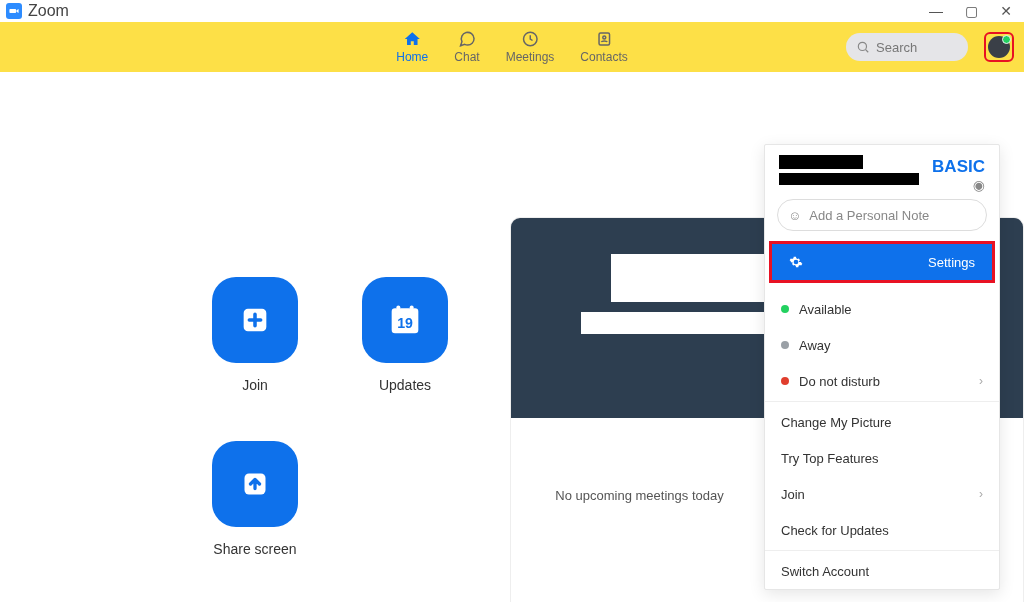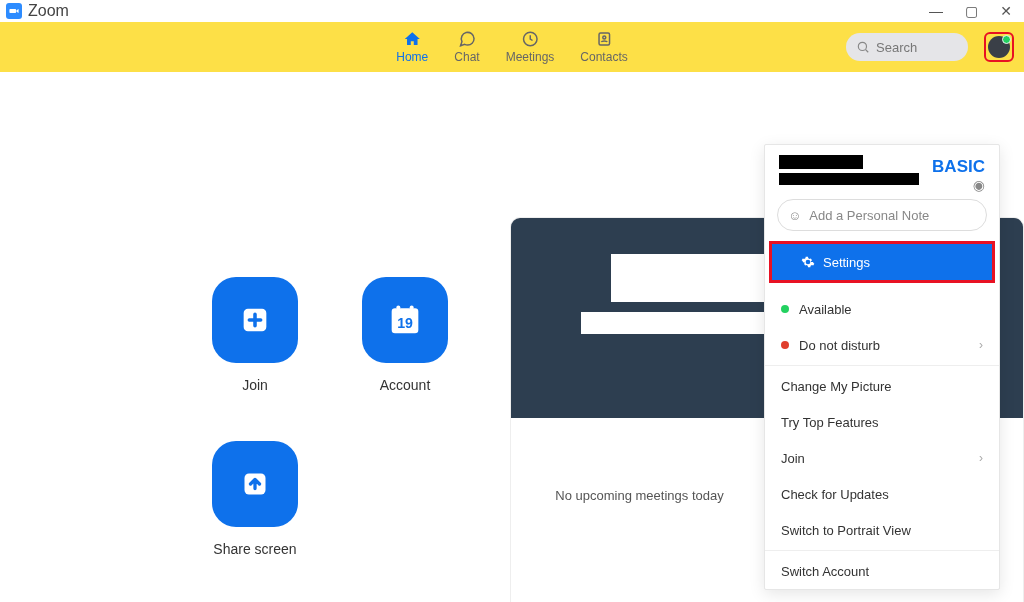--- a/index.html
+++ b/index.html
@@ -42,21 +42,21 @@
 
   
   .menu { position:absolute; left:764px; top:72px; width:236px; background:#fff; border:1px solid #e6e6e6; border-radius:2px; box-shadow:0 4px 16px rgba(0,0,0,.10); font-size:13px; color:#333; }
   .menu .head { padding:10px 14px 8px 14px; display:flex; position:relative; }
   .menu .head .redbar1 { width:84px; height:14px; background:#000; }
   .menu .head .redbar2 { width:140px; height:12px; background:#000; margin-top:4px; }
   .menu .head .basic { position:absolute; right:14px; top:12px; color:#0E71EB; font-weight:700; font-size:17px; }
   .menu .head .eye { position:absolute; right:14px; top:32px; color:#888; font-size:14px; }
   .menu .note { margin:6px 12px 10px 12px; height:32px; border:1px solid #ddd; border-radius:16px; display:flex; align-items:center; padding:0 10px; gap:8px; color:#888; font-size:13px; }
   .menu .settings-hi { margin:2px 4px 8px 4px; border:3px solid #e81123; }
-  .menu .settings-row { background:#0E71EB; color:#fff; height:36px; display:flex; align-items:center; padding:0 29px; gap:8px; }
+  .menu .settings-row { background:#0E71EB; color:#fff; height:36px; display:flex; align-items:center; padding:0 17px; gap:8px;justify-content:space-between; }
   .menu .row { height:36px; display:flex; align-items:center; padding:0 16px; gap:10px; cursor:pointer; }
   .dot { width:8px; height:8px; border-radius:50%; display:inline-block; }
   .dot.green{background:#23d160;} .dot.gray{background:#9aa0a6;} .dot.red{background:#e03e2d;}
   .menu .chev { margin-left:auto; color:#aaa; font-size:12px; }
   .menu hr { border:none; border-top:1px solid #eee; margin:2px 0; }
 
   svg { display:block; }
 </style>
 </head>
 <body>
@@ -145,21 +145,21 @@
       <div class="sq blue">
         <svg width="40" height="40" viewBox="0 0 24 24">
             <rect x="4" y="5" width="16" height="15" rx="2" fill="#fff"></rect>
             <rect x="4" y="5" width="16" height="4" fill="#0E71EB" opacity=".0"></rect>
             <circle cx="8" cy="4.5" r="1.2" fill="#fff"></circle>
             <circle cx="16" cy="4.5" r="1.2" fill="#fff"></circle>
             <text x="12" y="17" text-anchor="middle" font-size="8.5" font-weight="700" fill="#0E71EB">19</text>
           </svg>
       </div>
       <div class="lbl">
-          <span>Account</span>
+          <span>Updates</span>
         </div>
     </div>
     <div class="action">
       <div class="sq blue">
         <svg width="36" height="36" viewBox="0 0 24 24" fill="none">
             <rect x="5" y="5" width="14" height="14" rx="3" fill="#fff"></rect>
             <path d="M12 15V9m0 0-3 3m3-3 3 3" stroke="#0E71EB" stroke-width="2.2" stroke-linecap="round" stroke-linejoin="round"></path>
           </svg>
       </div>
       <div class="lbl">
@@ -198,41 +198,42 @@
           </svg>
         <span>Settings</span>
       </div>
     </div>
 
     <div class="row">
       <span class="dot green"></span>
       <span>Available</span>
     </div>
     <div class="row">
+      <span class="dot gray"></span>
+      <span>Away</span>
+    </div>
+    <div class="row">
       <span class="dot red"></span>
       <span>Do not disturb</span>
       <span class="chev">›</span>
     </div>
     <hr>
     <div class="row">
         <span>Change My Picture</span>
       </div>
     <div class="row">
         <span>Try Top Features</span>
       </div>
     <div class="row">
         <span>Join</span>
         <span class="chev">›</span>
       </div>
     <div class="row">
         <span>Check for Updates</span>
       </div>
-    <div class="row">
-        <span>Switch to Portrait View</span>
-      </div>
     <hr>
     <div class="row">
         <span>Switch Account</span>
       </div>
 
   </div>
 
 </div>
 
 </body></html>

